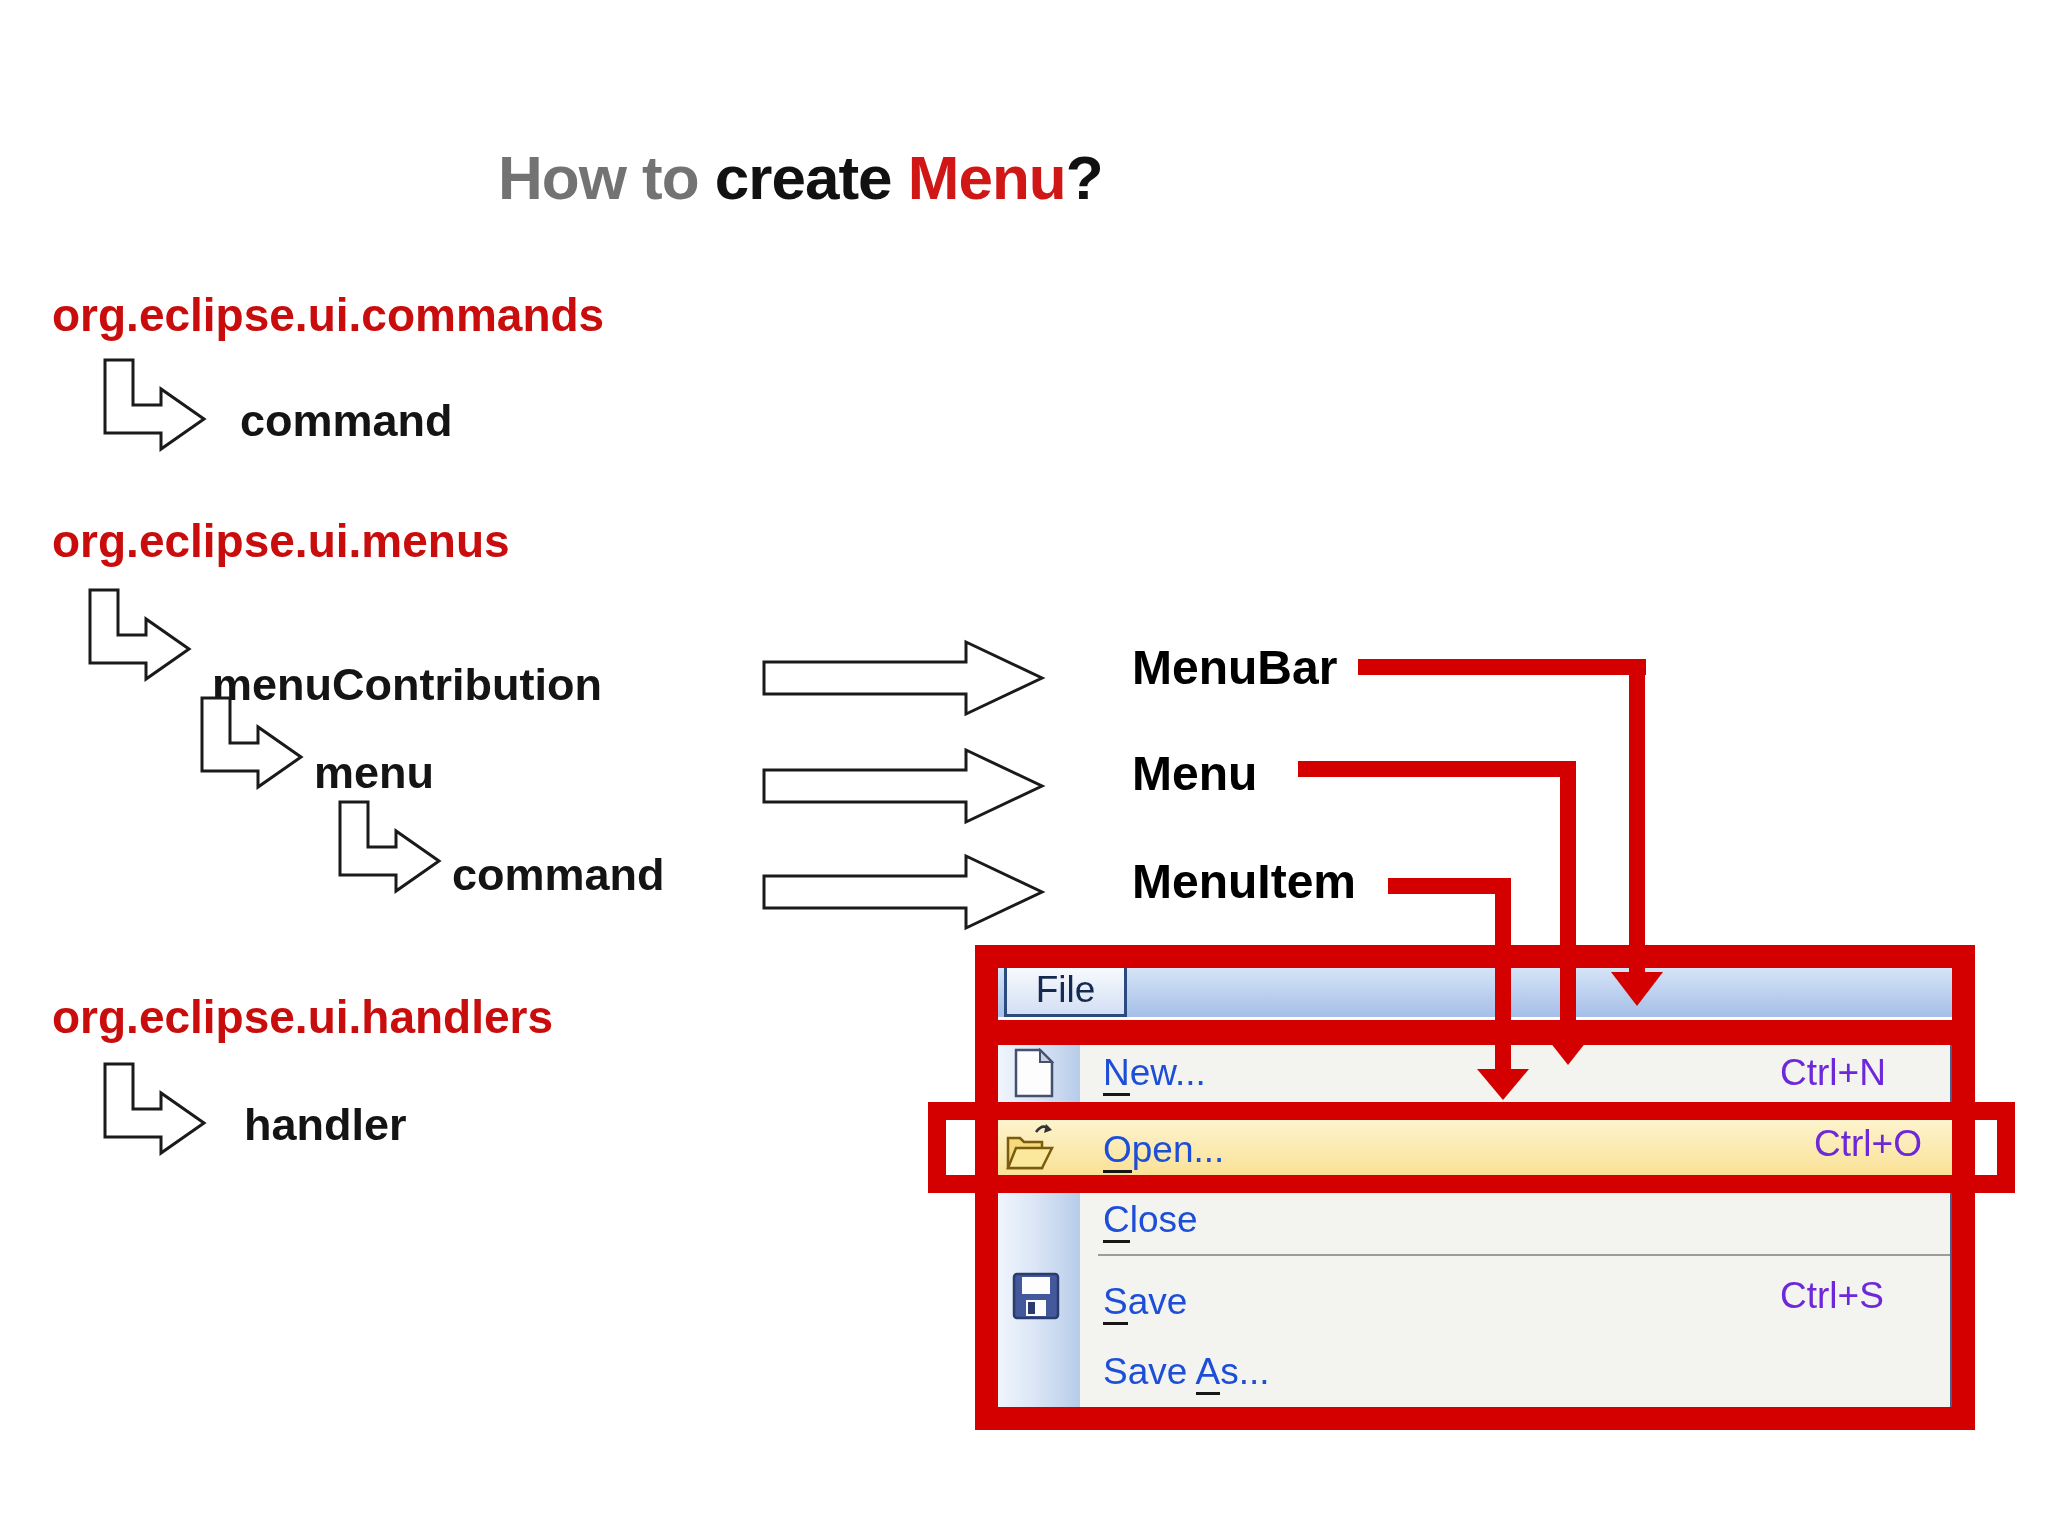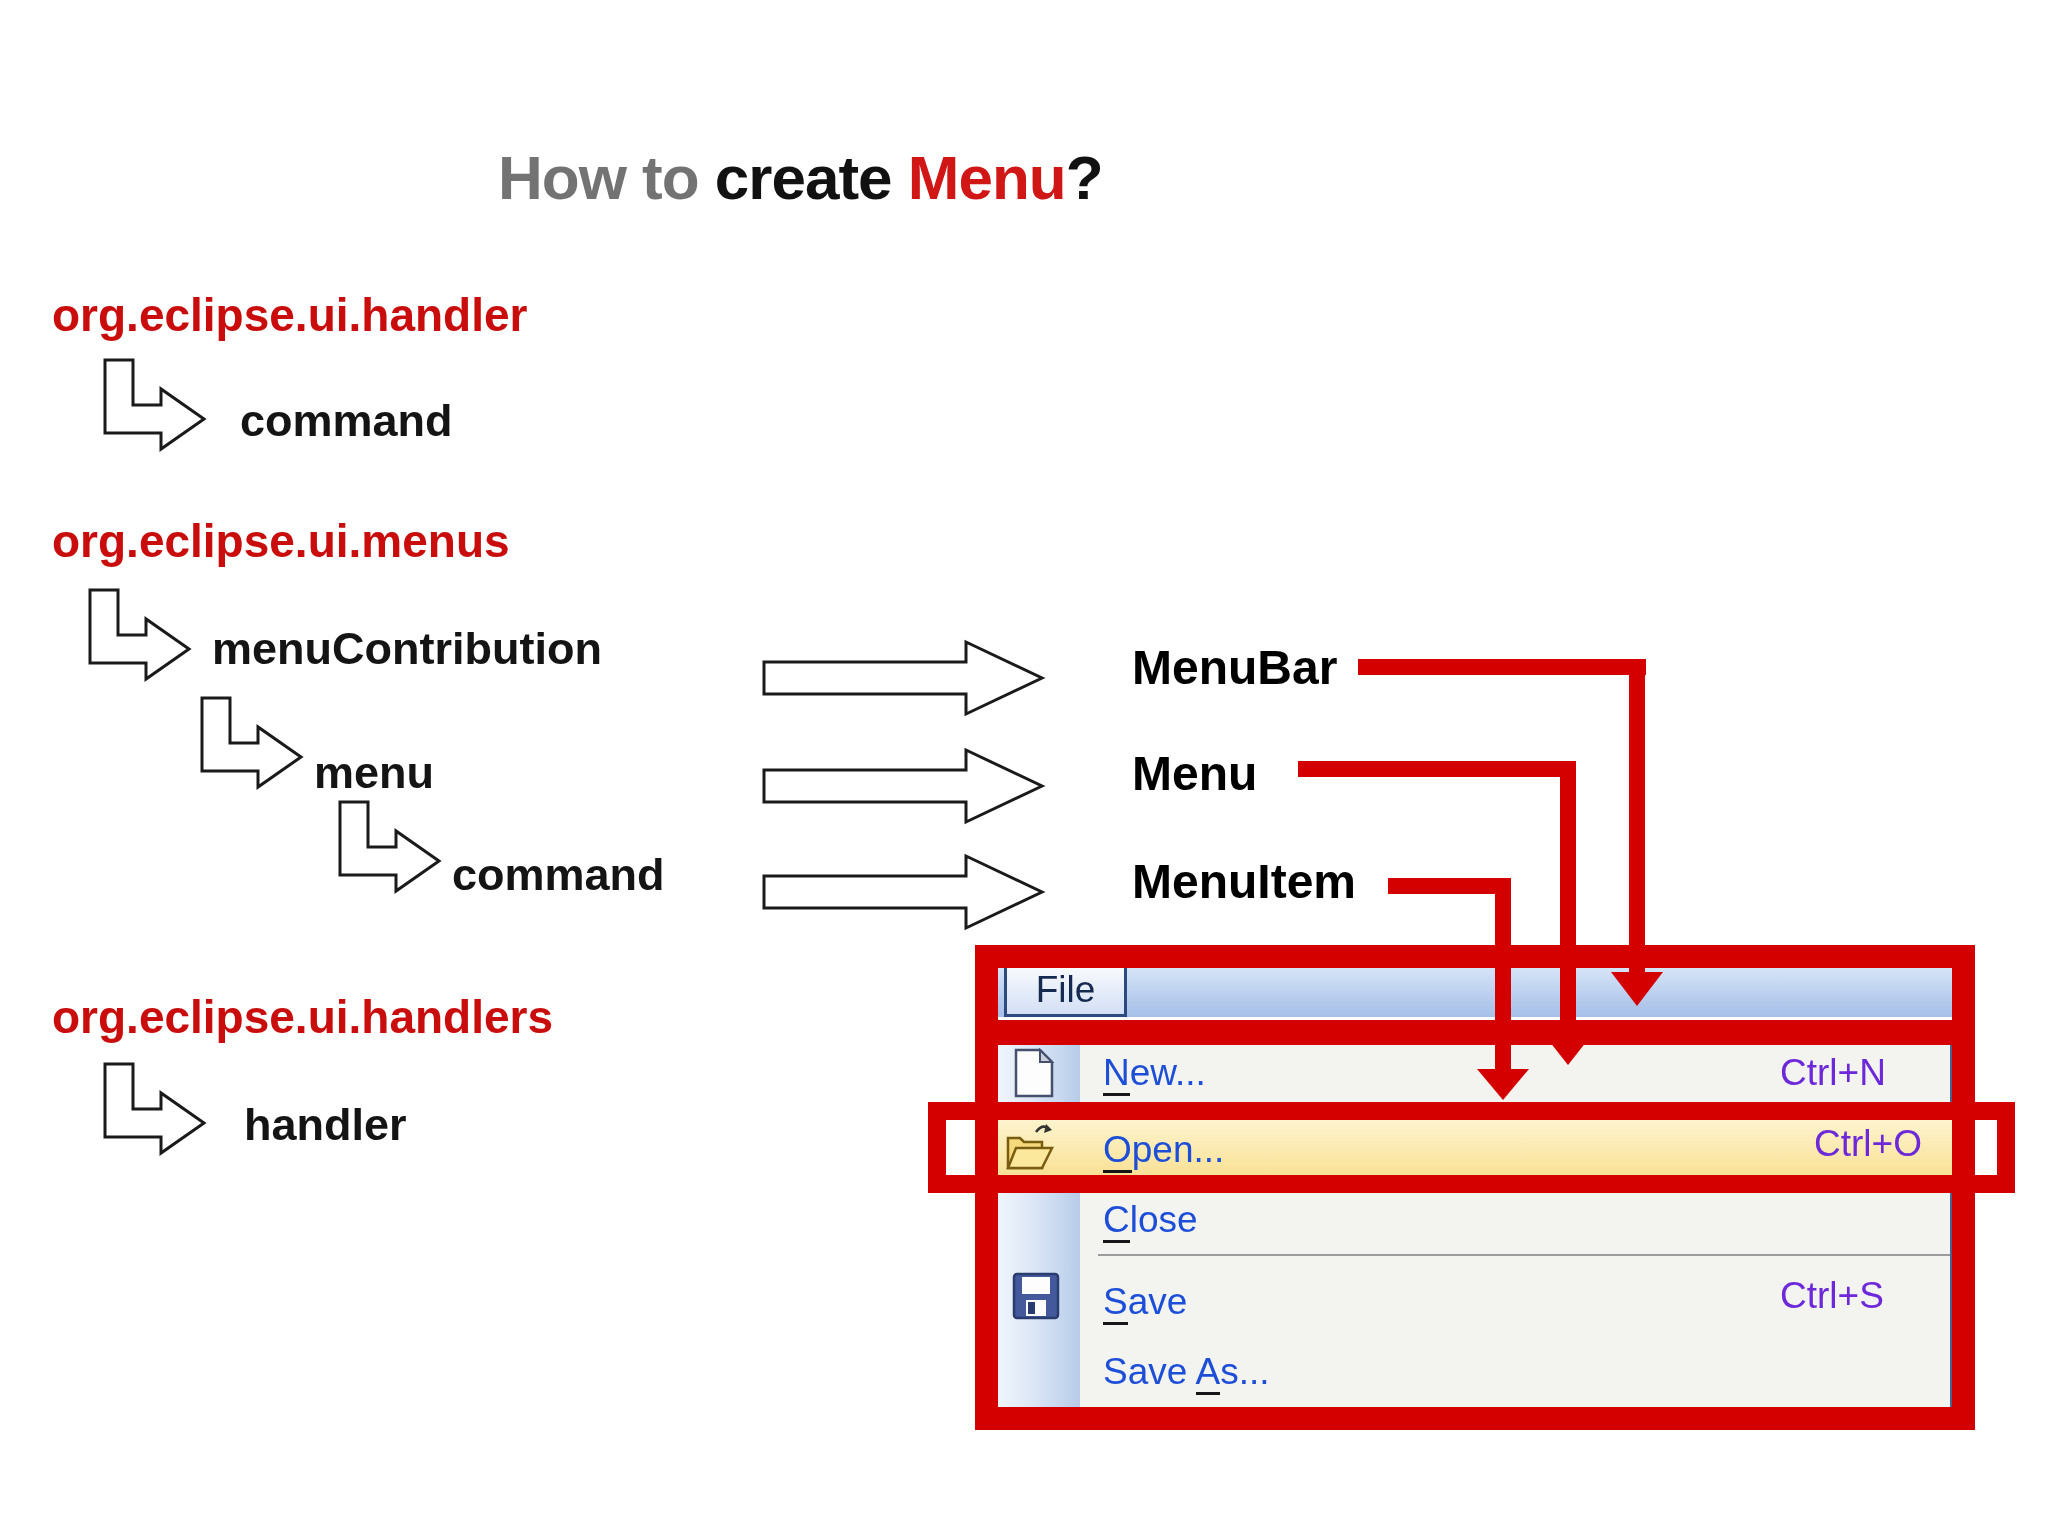--- a/index.html
+++ b/index.html
@@ -44,31 +44,31 @@
 </style>
 </head>
 <body>
 
 <div id="stage">
 
   <div class="abs" id="title">
     <span class="t-green">How to </span><span class="t-black">create </span><span class="t-red">Menu</span><span class="t-black">?</span>
   </div>
 
-  <div class="abs ext-heading" style="left:52px;top:292px;">org.eclipse.ui.handler</div>
+  <div class="abs ext-heading" style="left:52px;top:292px;">org.eclipse.ui.commands</div>
   <svg class="abs bent" style="left:95px;top:358px;" viewBox="0 0 115 95">
     <path d="M10 2 L38 2 L38 47 L66 47 L66 31 L109 61 L66 91 L66 75 L10 75 Z" fill="#fff" stroke="#1a1a1a" stroke-width="3" stroke-linejoin="miter"></path>
   </svg>
   <div class="abs tree-label" style="left:240px;top:398px;">command</div>
 
   <div class="abs ext-heading" style="left:52px;top:518px;">org.eclipse.ui.menus</div>
   <svg class="abs bent" style="left:80px;top:588px;" viewBox="0 0 115 95">
     <path d="M10 2 L38 2 L38 47 L66 47 L66 31 L109 61 L66 91 L66 75 L10 75 Z" fill="#fff" stroke="#1a1a1a" stroke-width="3"></path>
   </svg>
-  <div class="abs tree-label" style="left:212px;top:626px;">menuContribution</div>
+  <div class="abs tree-label" style="left:212px;top:662px;">menuContribution</div>
   <svg class="abs bent" style="left:192px;top:696px;" viewBox="0 0 115 95">
     <path d="M10 2 L38 2 L38 47 L66 47 L66 31 L109 61 L66 91 L66 75 L10 75 Z" fill="#fff" stroke="#1a1a1a" stroke-width="3"></path>
   </svg>
   <div class="abs tree-label" style="left:314px;top:750px;">menu</div>
   <svg class="abs bent" style="left:330px;top:800px;" viewBox="0 0 115 95">
     <path d="M10 2 L38 2 L38 47 L66 47 L66 31 L109 61 L66 91 L66 75 L10 75 Z" fill="#fff" stroke="#1a1a1a" stroke-width="3"></path>
   </svg>
   <div class="abs tree-label" style="left:452px;top:852px;">command</div>
 
   <div class="abs ext-heading" style="left:52px;top:994px;">org.eclipse.ui.handlers</div>

